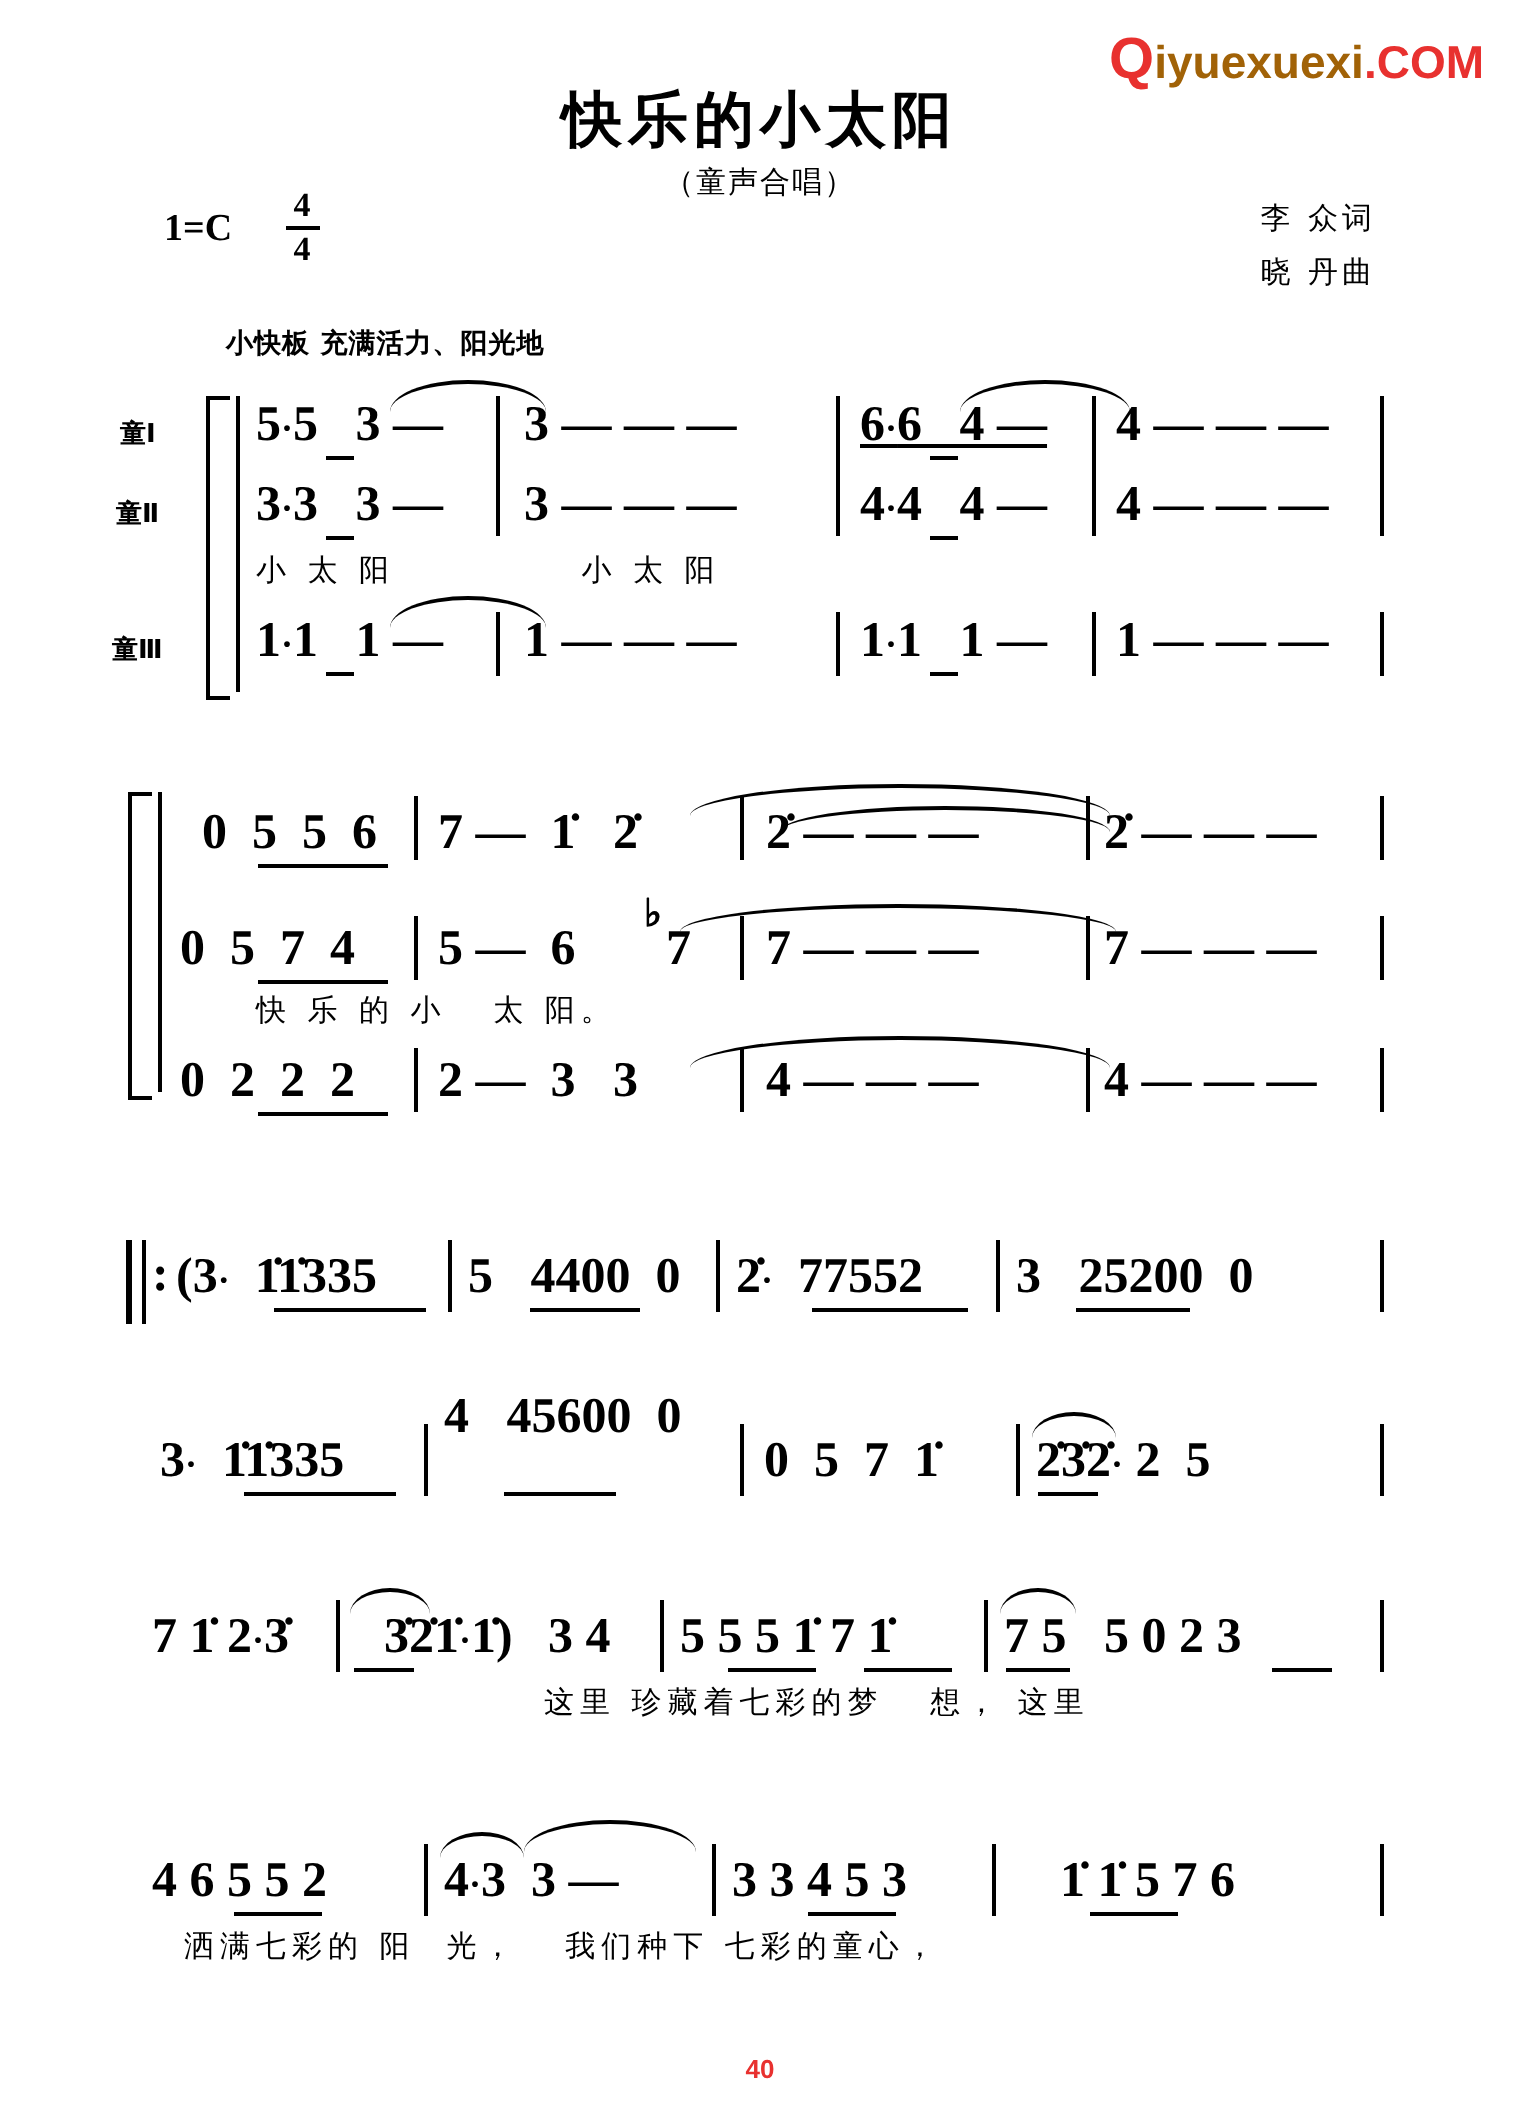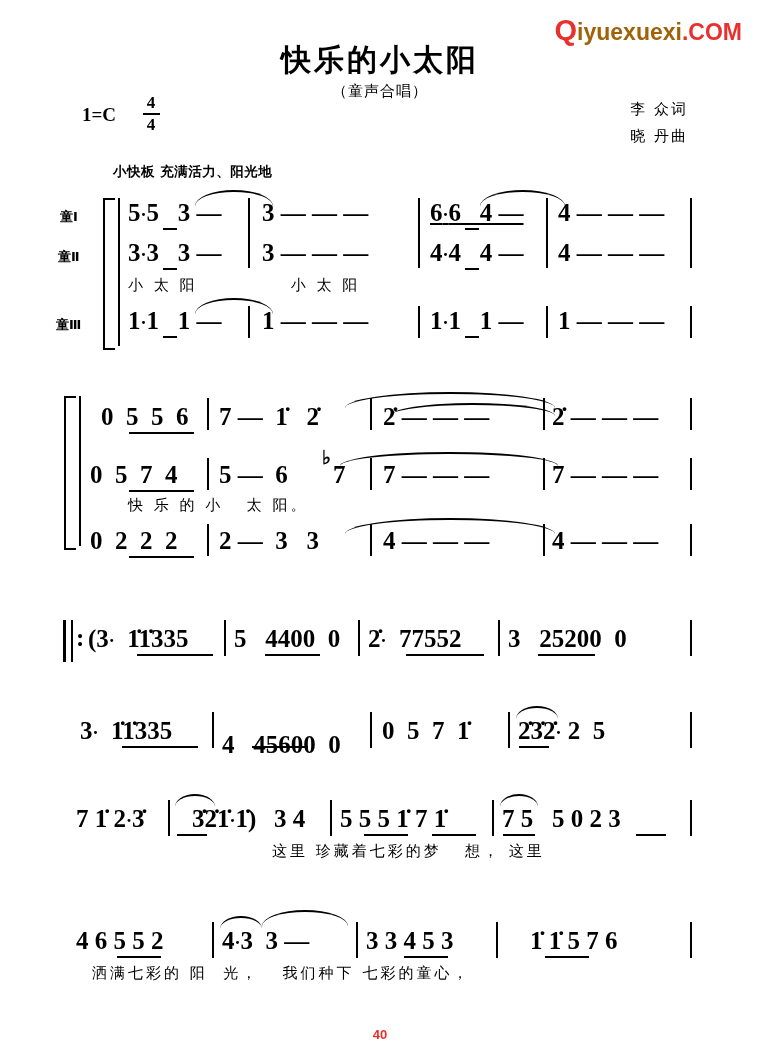--- a/index.html
+++ b/index.html
@@ -295,21 +295,21 @@
 <div class="g" style="left:368px; top:626px;">2̇<span style="font-size:18px">·</span>  77552</div>
 <div class="dotline" style="left:406px; top:654px; width:78px;"></div>
 <div class="bar" style="left:498px; top:620px; height:36px;"></div>
 <div class="g" style="left:508px; top:626px;">3   25200  0</div>
 <div class="dotline" style="left:538px; top:654px; width:57px;"></div>
 <div class="bar" style="left:690px; top:620px; height:36px;"></div>
 
 <div class="g" style="left:80px; top:718px;">3<span style="font-size:18px">·</span>  1̇1̇335</div>
 <div class="dotline" style="left:122px; top:746px; width:76px;"></div>
 <div class="bar" style="left:212px; top:712px; height:36px;"></div>
-<div class="g" style="left:222px; top:732px;">4   45600  0</div>
+<div class="g" style="left:222px; top:696px;">4   45600  0</div>
 <div class="dotline" style="left:252px; top:746px; width:56px;"></div>
 <div class="bar" style="left:370px; top:712px; height:36px;"></div>
 <div class="g" style="left:382px; top:718px;">0  5  7  1̇</div>
 <div class="bar" style="left:508px; top:712px; height:36px;"></div>
 <div class="g" style="left:518px; top:718px;">2̇3̇2̇<span style="font-size:18px">·</span> 2  5</div>
 <div class="dotline" style="left:519px; top:746px; width:30px;"></div>
 <div class="tie" style="left:516px; top:706px; width:42px; height:11px;"></div>
 <div class="bar" style="left:690px; top:712px; height:36px;"></div>
 
 <div class="g" style="left:76px; top:806px;">7 1̇ 2<span style="font-size:18px">·</span>3̇</div>

